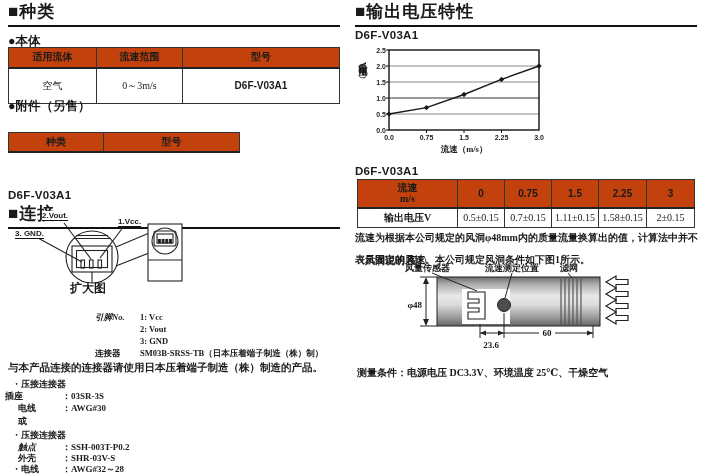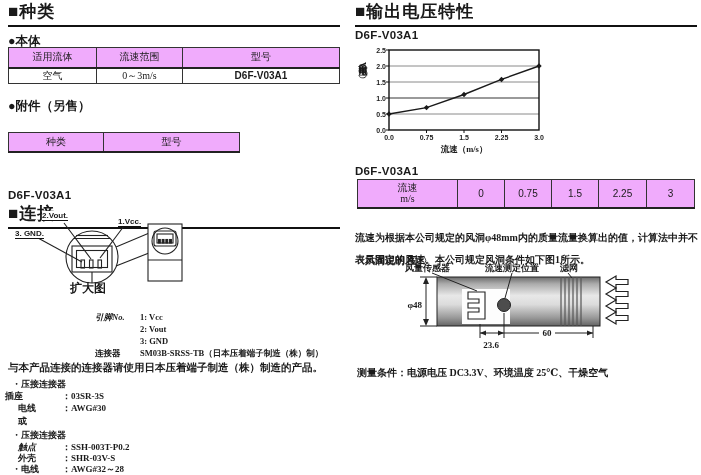--- a/index.html
+++ b/index.html
@@ -9,21 +9,21 @@
   .abs { position:absolute; }
   .h-major { font-family:"Liberation Sans","DejaVu Sans",sans-serif;
              font-size:17px; font-weight:bold; letter-spacing:1px;
              border-bottom:2px solid #111; padding-bottom:3px; line-height:1.15; }
   .h-minor { font-size:12.5px; font-weight:bold; }
   .model   { font-family:"Liberation Sans","DejaVu Sans",sans-serif;
              font-size:11.5px; font-weight:bold; letter-spacing:.3px; }
   table.tbl { border-collapse:collapse; table-layout:fixed; border:1.5px solid #222; }
   table.tbl th, table.tbl td { border:1px solid #333; text-align:center; vertical-align:middle;
              padding:0 2px; overflow:hidden; }
-  table.tbl th { background:#f0abfc; font-weight:normal; font-size:10px;
+  table.tbl th { background:#c2410c; font-weight:bold; font-size:10px;
              border-bottom:2px solid #222; }
   table.tbl td { font-size:10px; }
   .cell-model { font-family:"Liberation Sans","DejaVu Sans",sans-serif; font-weight:bold; }
   .pre { white-space:pre-line; line-height:1.15; }
   .smalltxt { font-size:8.5px; font-weight:600; line-height:12px; white-space:nowrap; }
   .listtxt  { font-size:9px;  font-weight:600; line-height:11px; white-space:nowrap; }
   .notetxt  { font-size:10.5px; font-weight:700; white-space:nowrap; }
   .rnote    { font-size:10px; font-weight:700; line-height:22px; }
   .caption  { font-size:10px; font-weight:700; }
   .pinlbl { font-family:"Liberation Sans","DejaVu Sans",sans-serif; font-size:8px;
@@ -48,21 +48,21 @@
       <col style="width:88px">
       <col style="width:86px">
       <col style="width:157px">
     </colgroup>
   <tbody>
       <tr style="height:20px">
     <th>适用流体</th>
     <th>流速范围</th>
     <th>型号</th>
   </tr>
-  <tr style="height:16px">
+  <tr style="height:36px">
     <td>空气</td>
     <td>0～3m/s</td>
     <td class="cell-model">D6F-V03A1</td>
   </tr>
 </tbody>
   </table>
 
 <div class="abs h-minor" style="left:8px; top:98px;">●附件（另售）</div>
 
 <table class="tbl abs" style="left:8px; top:112px; width:231px;margin-top:20px;">
@@ -206,20 +206,28 @@
     </colgroup>
   <tbody>
       <tr style="height:28px">
     <th class="pre">流速
 m/s</th>
     <th class="cell-model">0</th>
     <th class="cell-model">0.75</th>
     <th class="cell-model">1.5</th>
     <th class="cell-model">2.25</th>
     <th class="cell-model">3</th>
+  </tr>
+  <tr style="height:20px">
+    <td style="font-weight:bold">输出电压V</td>
+    <td>0.5±0.15</td>
+    <td>0.7±0.15</td>
+    <td>1.11±0.15</td>
+    <td>1.58±0.15</td>
+    <td>2±0.15</td>
   </tr>
 </tbody>
   </table>
 
 <div class="abs rnote" style="left:355px; top:227px; width:343px;">流速为根据本公司规定的风洞φ48mm内的质量流量换算出的值，计算法中并不表示固定的风速。本公司规定风洞条件如下图1所示。</div>
 
 <div class="abs caption" style="left:355px; top:254px;">〈风洞说明 图1〉</div>
 
 <svg class="abs" style="left:392px; top:262px;" width="302" height="95" viewBox="0 0 302 95">
   <defs>

